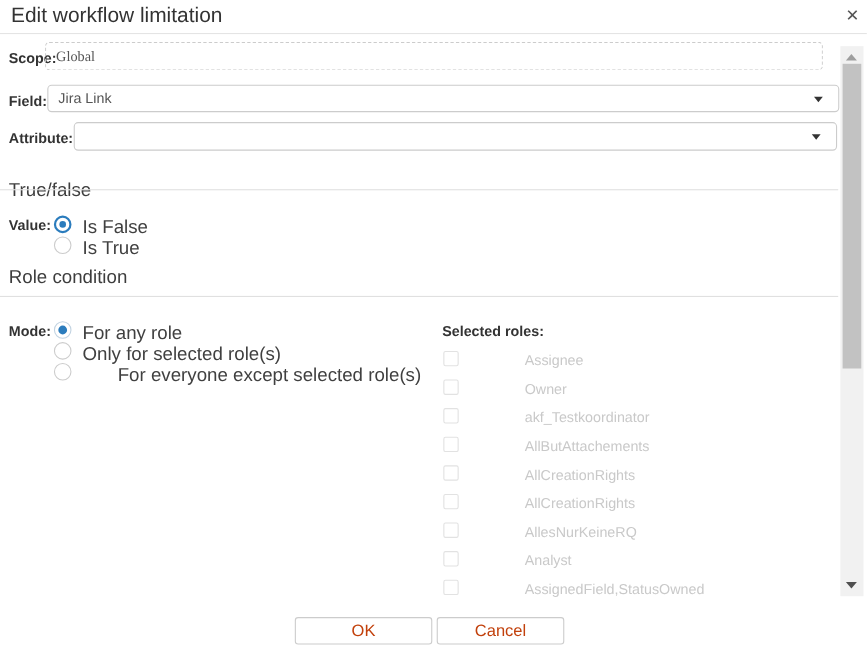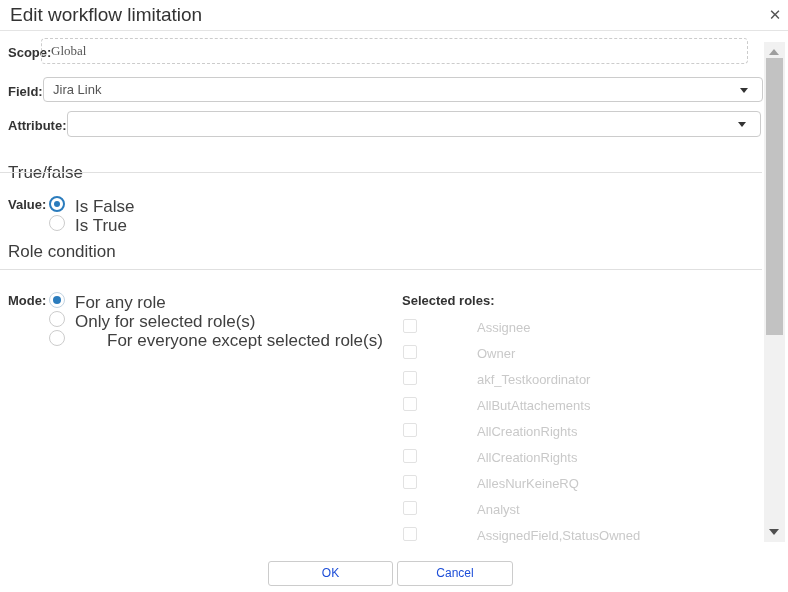--- a/index.html
+++ b/index.html
@@ -61,21 +61,21 @@
   .sb-thumb { position:absolute; left:2px; top:16px; width:17px; height:277px; background:#c2c2c2; }
   .sb-up    { position:absolute; left:5px; top:7px; width:0; height:0;
               border-left:5px solid transparent; border-right:5px solid transparent;
               border-bottom:6px solid #9e9e9e; }
   .sb-down  { position:absolute; left:5px; bottom:7px; width:0; height:0;
               border-left:5px solid transparent; border-right:5px solid transparent;
               border-top:6px solid #4f4f4f; }
 
   
   .btn { background:#fff; border:1px solid #ccc; border-radius:3px; box-sizing:border-box;
-         font-size:12px; color:#1d4ed8; text-align:center; line-height:23px; cursor:pointer;
+         font-size:15px; color:#c2410c; text-align:center; line-height:23px; cursor:pointer;
          font-family:"Liberation Sans", sans-serif; padding:0; }
   .btn-ok     { left:268px; top:561px; width:125px; height:25px; }
   .btn-cancel { left:397px; top:561px; width:116px; height:25px; }
 </style>
 </head>
 <body>
 
 <div class="abs dialog-title">Edit workflow limitation</div>
 <div class="abs close-btn">✕</div>
 <div class="abs title-sep"></div>

